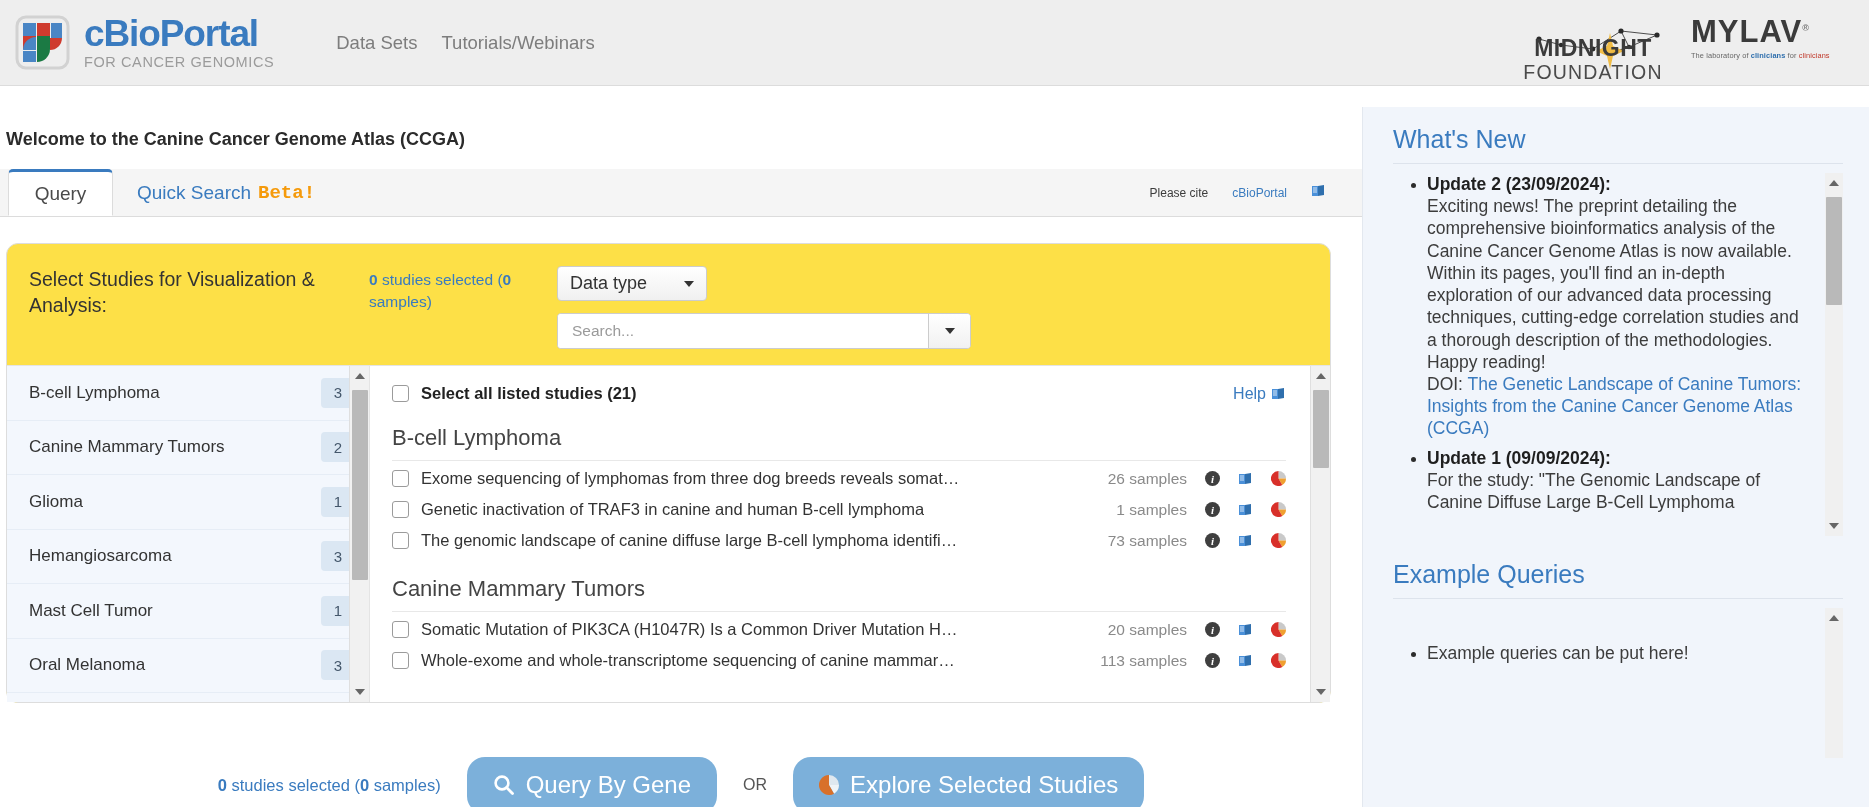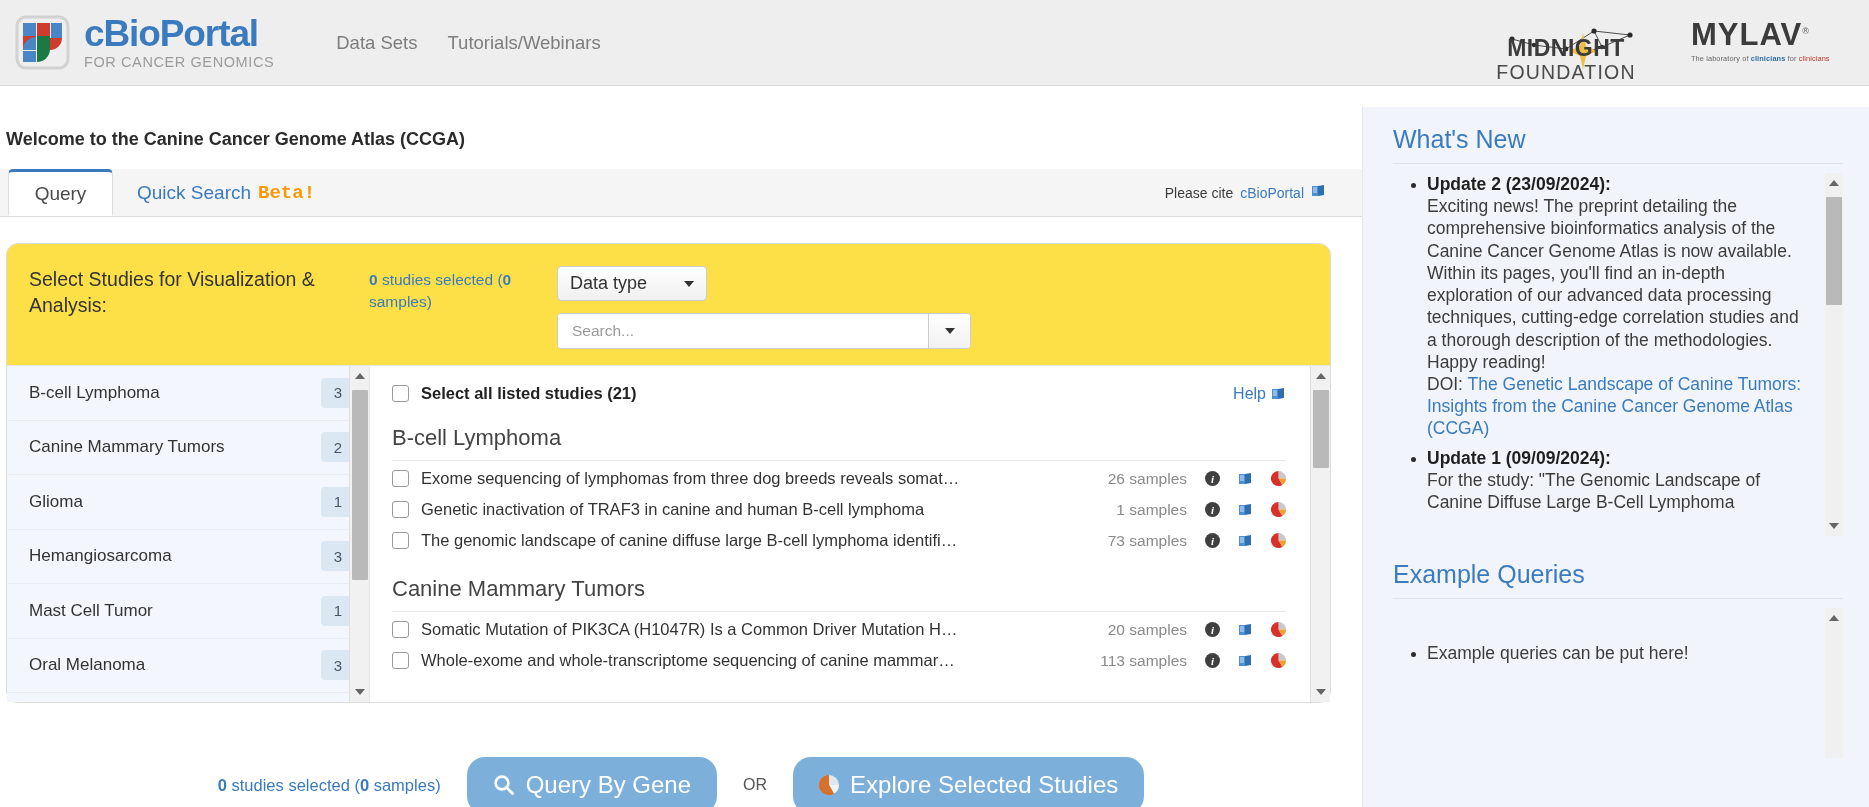--- a/index.html
+++ b/index.html
@@ -26,26 +26,26 @@
   .brand-mark { width: 57px; height: 57px; position: relative; }
   .brand-text { line-height: 1; }
   .brand-title {
     font-size: 37px; font-weight: bold; color: #3a7bbf;
     letter-spacing: -1.1px; display: block;
   }
   .brand-sub {
     font-size: 14.5px; color: #9b9b9b; letter-spacing: 0.6px;
     display: block; margin-top: 3px;
   }
-  .topnav { display: flex; gap: 30px; margin-left: 62px; align-items: center; }
+  .topnav { display: flex; gap: 24px; margin-left: 62px; align-items: center; }
   .topnav a {
     font-size: 18.5px; color: #7d7d7d; text-decoration: none;
   }
   .partners {
-    margin-left: auto; display: flex; align-items: flex-end; gap: 41px;
+    margin-left: auto; display: flex; align-items: center; gap: 14px;
     padding-right: 6px;
   }
   .logo-midnight { position: relative; width: 168px; height: 60px; }
   .mn-word {
     position: absolute; left: 0; top: 22px; width: 168px;
     text-align: center;
   }
   .mn-l1 {
     font-size: 23px; font-weight: bold; letter-spacing: 0.5px;
     color: #3b3b3b; display: block;
@@ -91,21 +91,21 @@
     display: flex; align-items: center; justify-content: center;
     font-size: 19px; color: #4a4a4a; position: relative; top: 0;
   }
   .tab-quick {
     display: flex; align-items: center; margin-left: 24px;
     font-size: 19px; color: #3a7bbf; cursor: pointer;
   }
   .tab-quick .beta { color: #f59a0b; font-weight: bold; margin-left: 7px; font-family: Liberation Mono, monospace; }
   .cite {
     margin-left: auto; display: flex; align-items: center;
-    font-size: 14px; color: #3c3c3c; padding-right: 36px; gap: 7px;
+    font-size: 12px; color: #3c3c3c; padding-right: 36px; gap: 24px;
   }
   .cite a { color: #3a7bbf; text-decoration: none; }
 
   
   .selector {
     margin: 26px 31px 0 6px; border: 1px solid #ddd; border-radius: 12px;
     background: #fde047; height: 460px; display: flex; flex-direction: column;
   }
   .sel-head {
     display: flex; align-items: flex-start; padding: 22px 22px 16px 22px;

